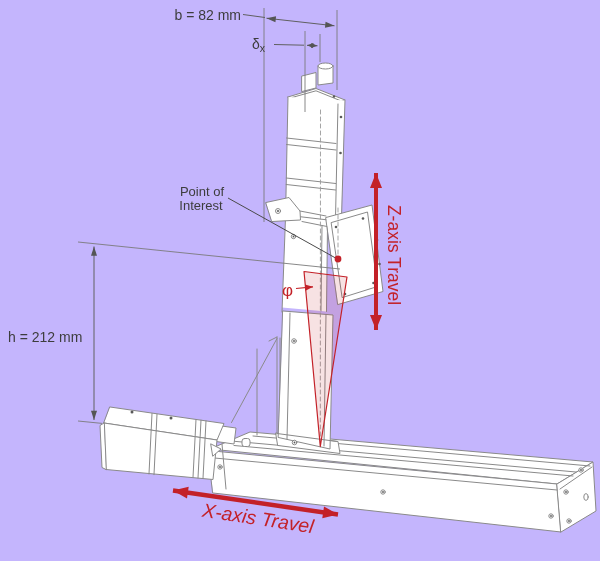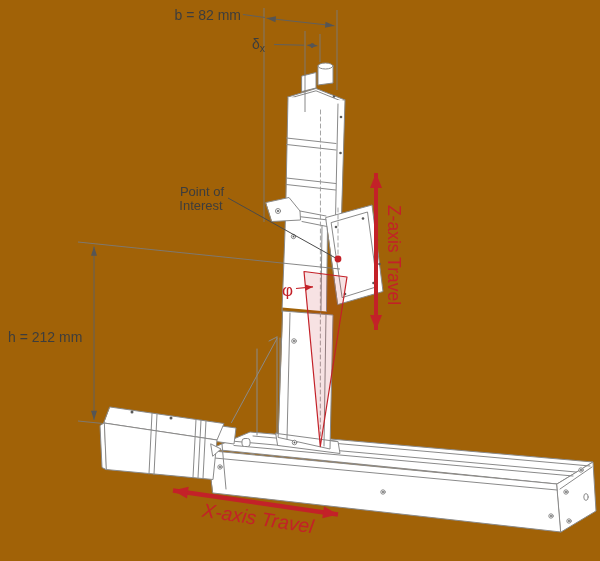--- a/index.html
+++ b/index.html
@@ -1,16 +1,16 @@
 <!DOCTYPE html>
 <html><head>
 <meta charset="utf-8">
 <style>
   html,body{margin:0;padding:0;background:#ffffff;}
-  .stage{width:600px;height:561px;position:relative;background:#a16207;overflow:hidden;}
+  .stage{width:600px;height:561px;position:relative;background:#c4b5fd;overflow:hidden;}
   svg{display:block;}
   text{font-family:"Liberation Sans","DejaVu Sans",sans-serif;}
   .dim-text{fill:#3d3d3d;font-size:14px;}
   .poi-text{fill:#3d3d3d;font-size:13px;}
   .red-text{fill:#c32128;}
   .machine{stroke:#8a8a8a;stroke-width:1;fill:none;stroke-linejoin:round;stroke-linecap:round;}
   .mfill{fill:#ffffff;}
   .dimline{stroke:#606060;stroke-width:1;fill:none;}
   .extline{stroke:#7a7a7a;stroke-width:0.9;fill:none;}
   .dash{stroke:#9a9a9a;stroke-width:0.9;fill:none;stroke-dasharray:4 3;}

